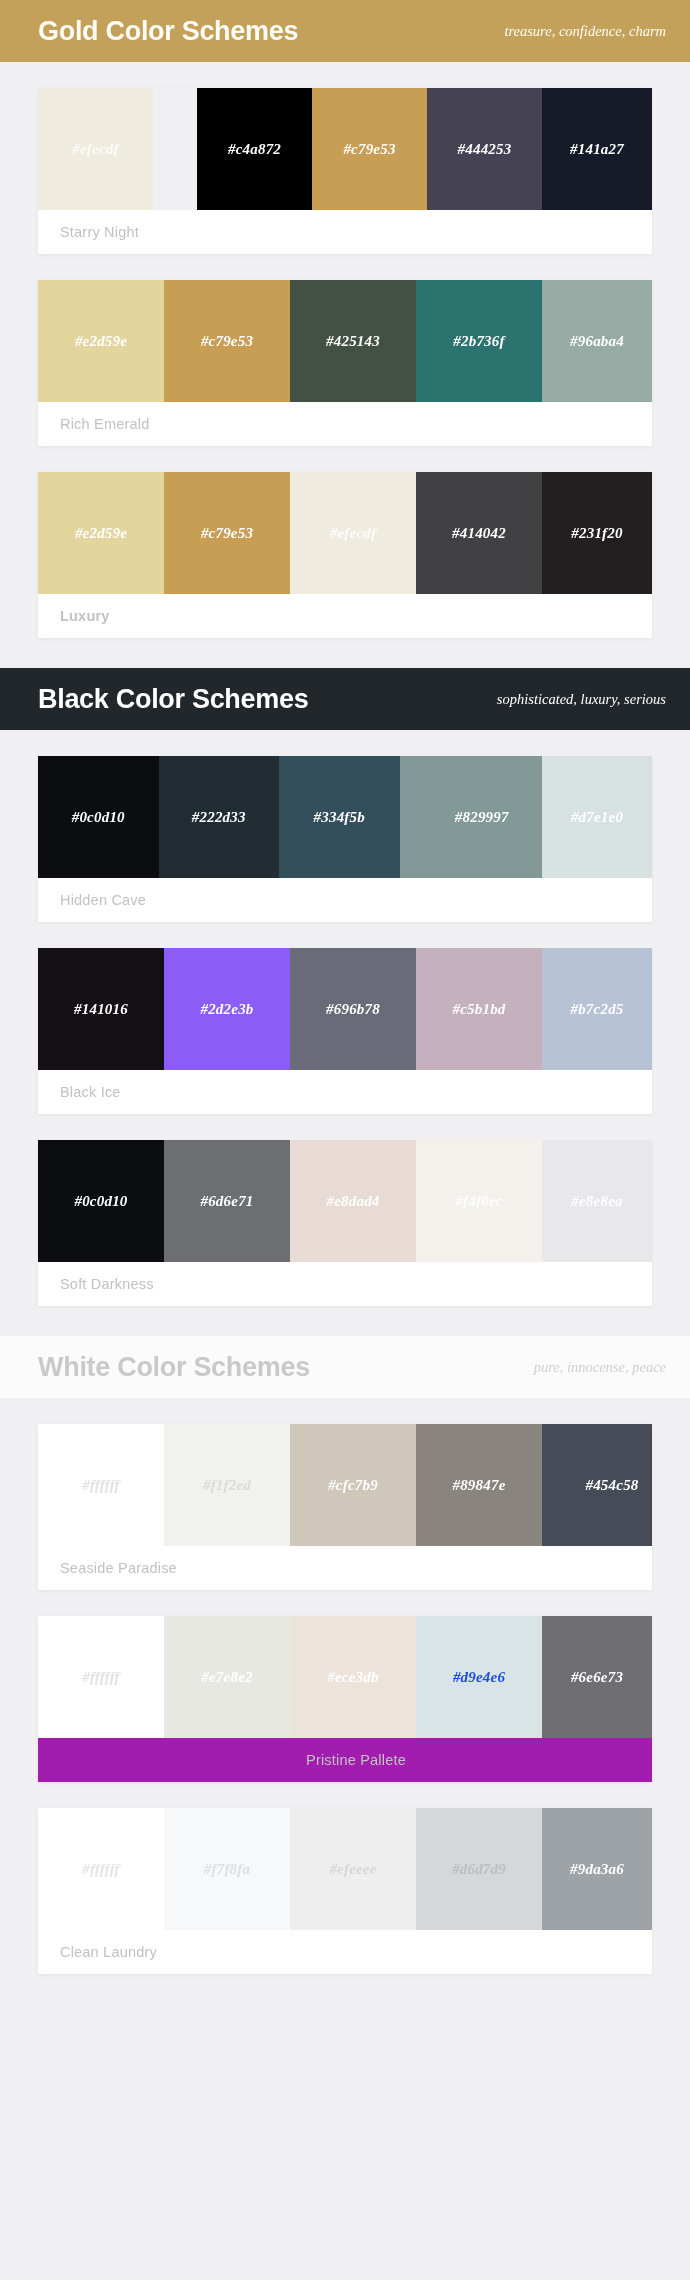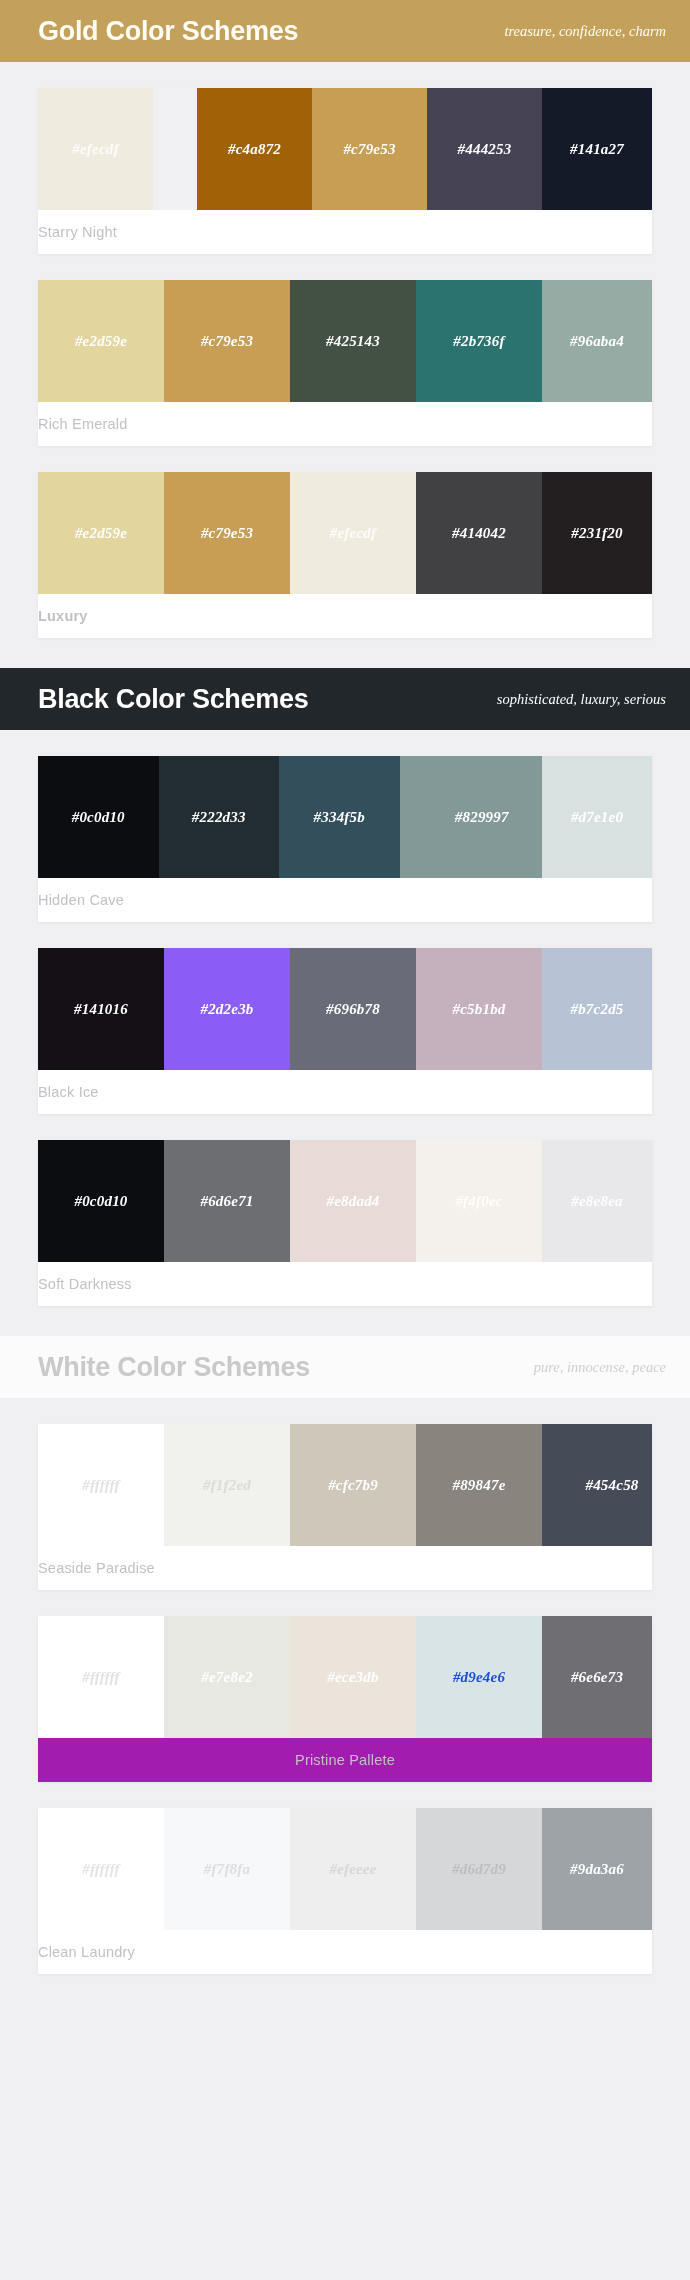--- a/index.html
+++ b/index.html
@@ -63,40 +63,41 @@
     font-size:15px;
     letter-spacing:0.2px;
     white-space:nowrap;
   }
   .swatch:last-child { flex:0 0 110px; }
   .namebar {
     background:#ffffff;
     height:44px;
     display:flex;
     align-items:center;
+    padding-left:22px;
   }
   .namebar .name {
     color:#c2c2c2;
     font-size:14.5px;
     letter-spacing:0.2px;
   }
 </style>
 </head>
 <body style="background: rgb(240, 240, 242);">
 
 <div class="page">
     <div class="section-header hdr-gold" style="background: rgb(196, 161, 90);">
       <div class="title" style="color: rgb(255, 253, 245);">Gold Color Schemes</div>
       <div class="keywords">treasure, confidence, charm</div>
     </div>
     <div class="section-body">
       <div class="card">
         <div class="swatches">
           <div class="swatch" style="background: rgb(239, 236, 223); color: rgba(255, 255, 255, 0.82);">#efecdf</div>
-          <div class="swatch" style="background: #a16207; color: rgb(255, 255, 255); margin-left: 44px;">#c4a872</div>
+          <div class="swatch" style="background: #000000; color: rgb(255, 255, 255); margin-left: 44px;">#c4a872</div>
           <div class="swatch" style="background: rgb(199, 158, 83); color: rgb(255, 255, 255);">#c79e53</div>
           <div class="swatch" style="background: rgb(68, 66, 83); color: rgb(255, 255, 255);">#444253</div>
           <div class="swatch" style="background: rgb(20, 26, 39); color: rgb(255, 255, 255);">#141a27</div>
         </div>
         <div class="namebar" style="background: rgb(255, 255, 255);">
           <span class="name" style="color: rgb(194, 194, 194);">Starry Night</span>
         </div>
       </div>
       <div class="card">
         <div class="swatches">

